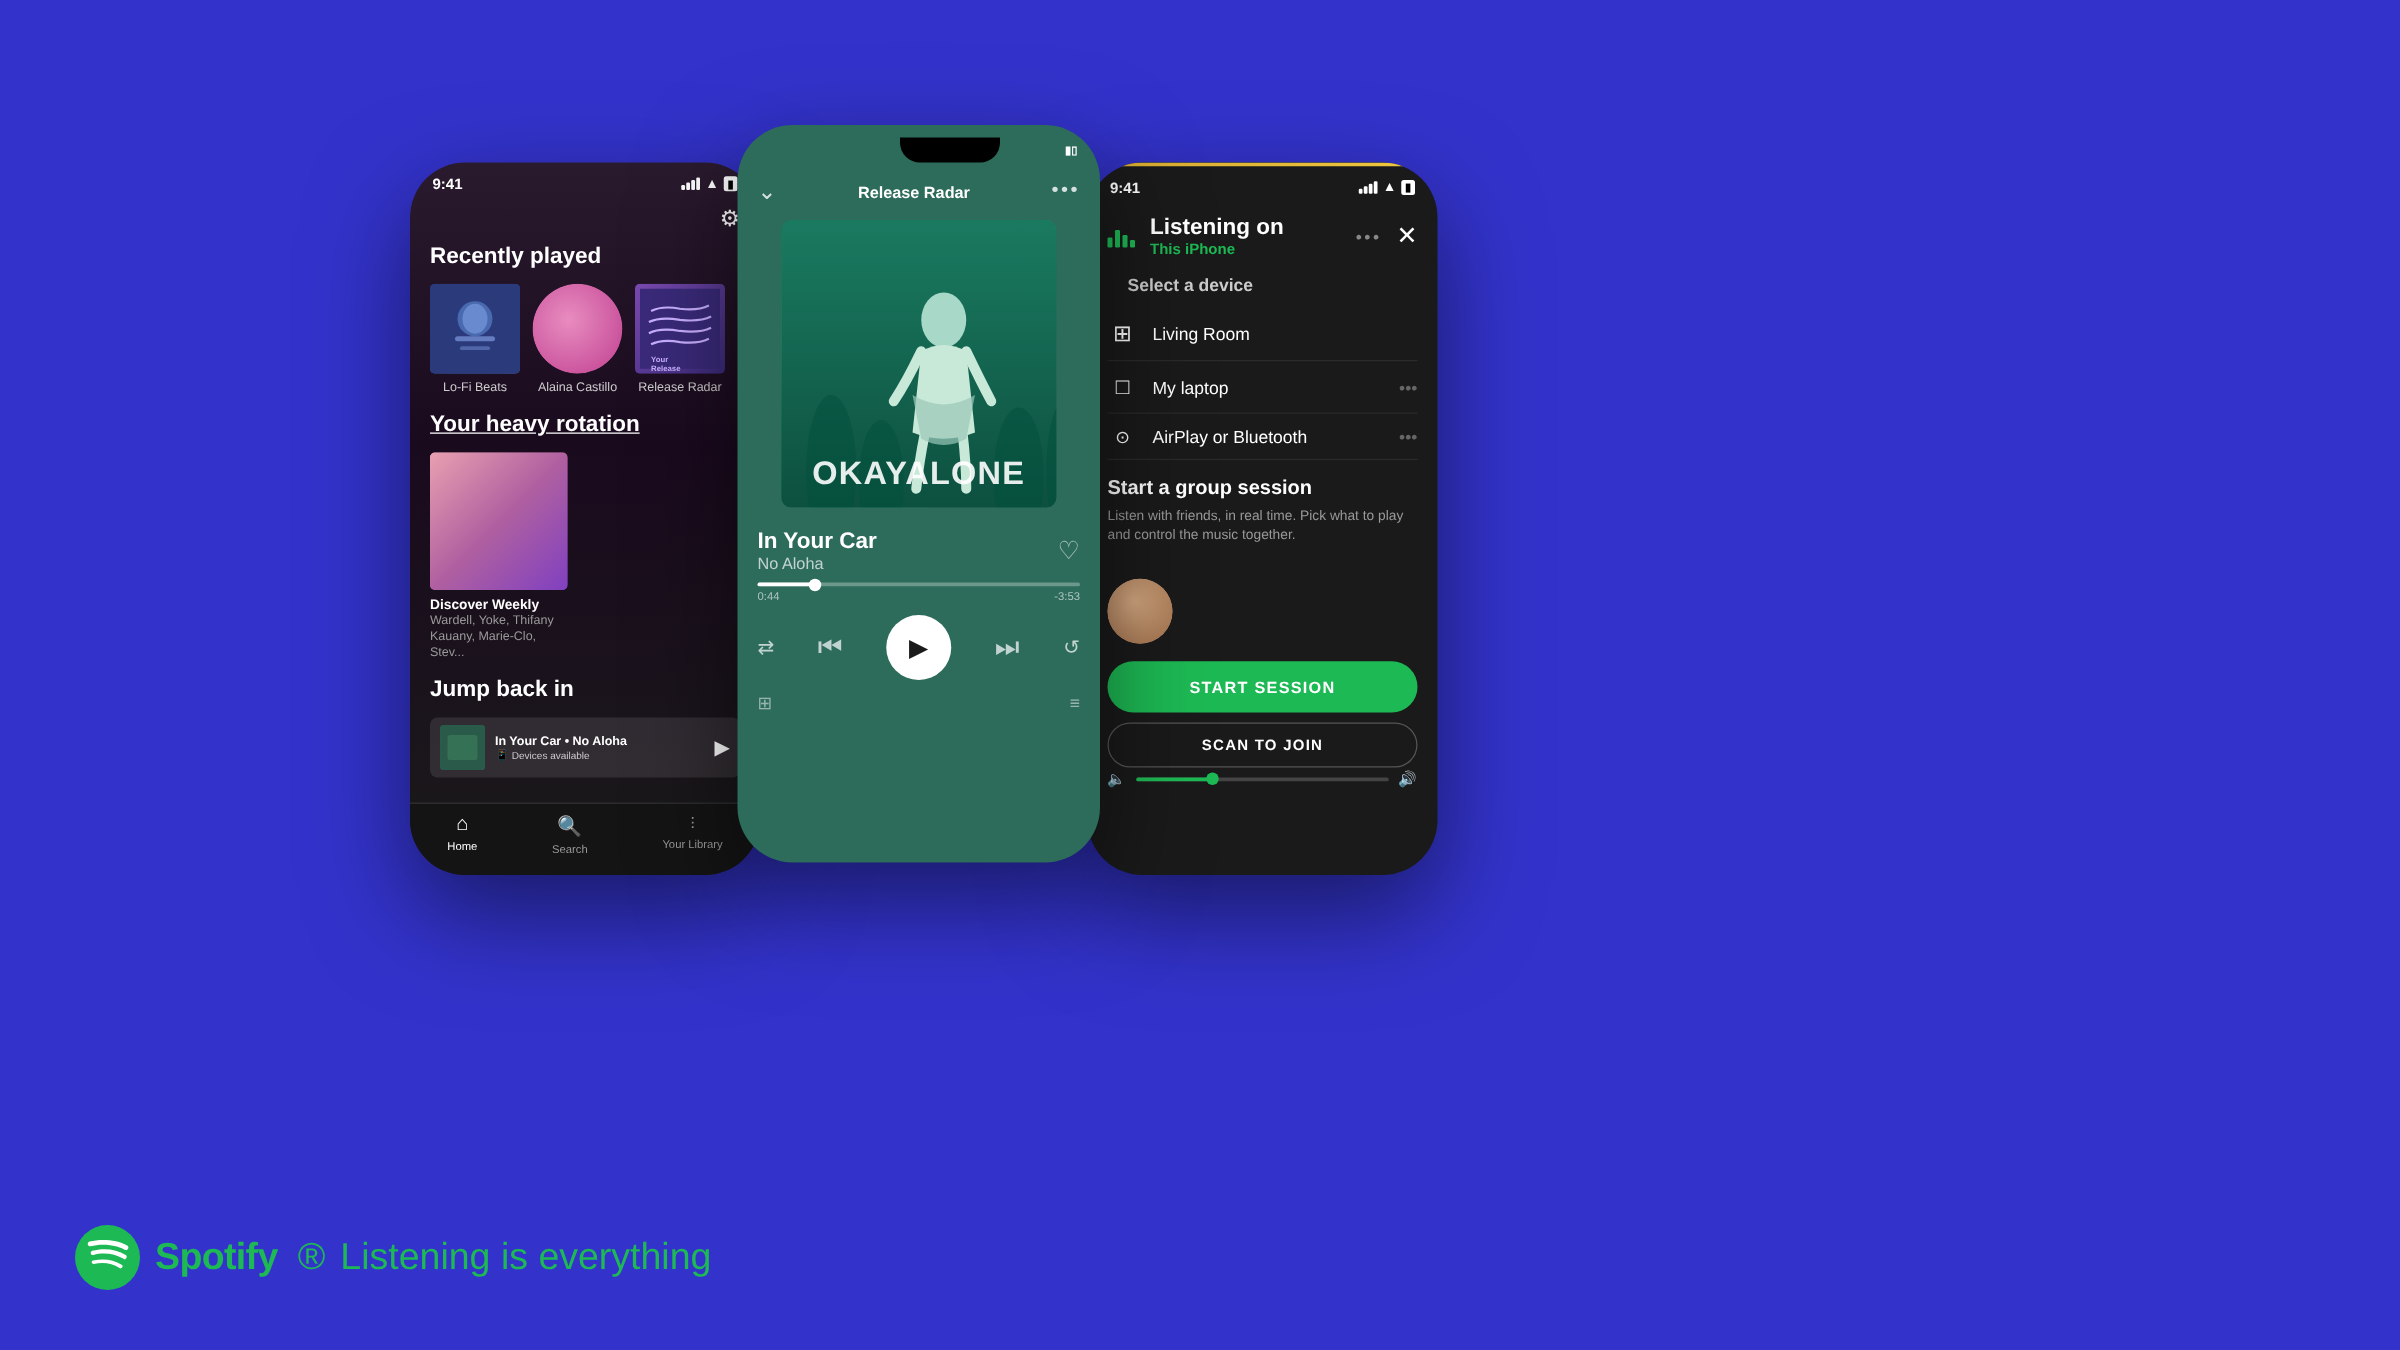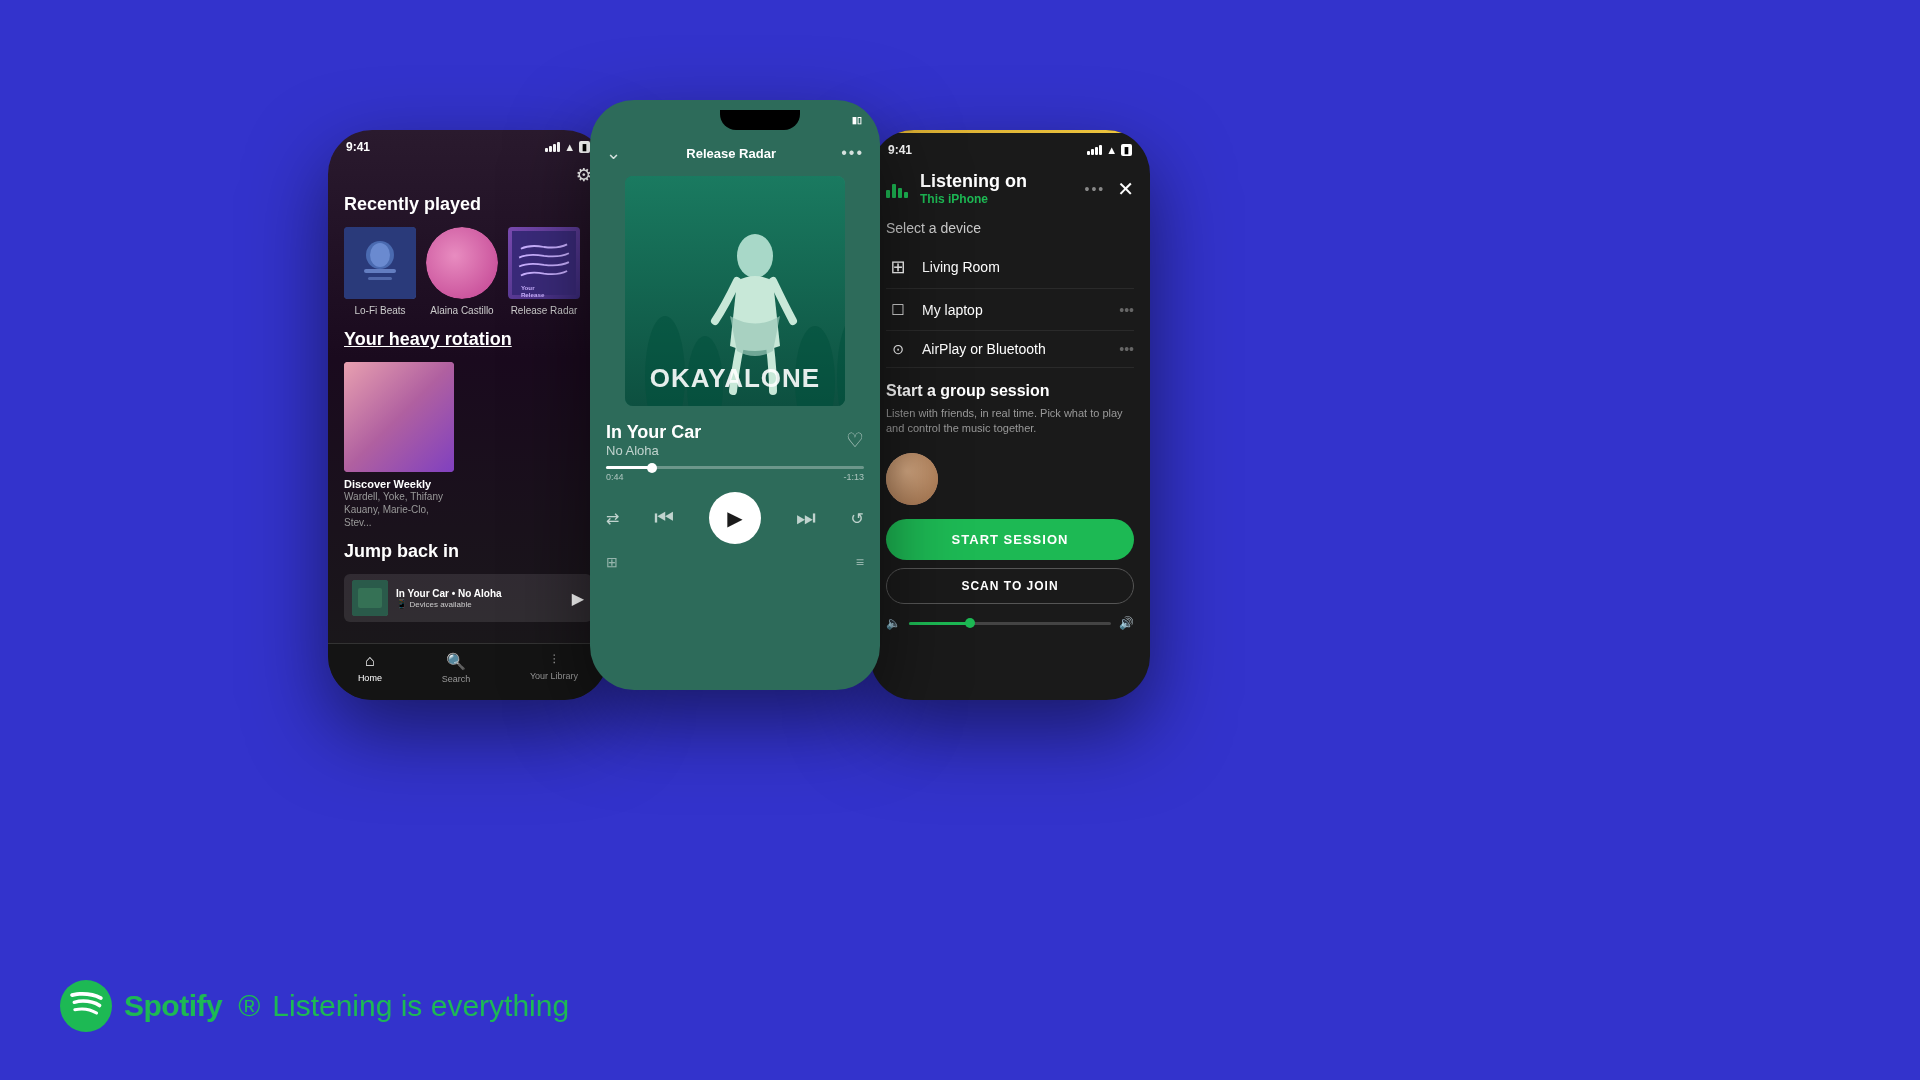--- a/index.html
+++ b/index.html
@@ -415,23 +415,23 @@
       gap: 2px;
     }
     .eq-bar { background: #1DB954; border-radius: 1px; width: 4px; }
     .listening-title-block { flex: 1; margin-left: 10px; }
     .listening-title { font-size: 18px; font-weight: 700; color: #fff; }
     .listening-subtitle { font-size: 12px; color: #1DB954; font-weight: 600; }
     .listening-close { font-size: 20px; color: #fff; cursor: pointer; }
 
     .select-device-title {
       font-size: 14px;
-      font-weight: 400;
+      font-weight: 700;
       color: #ccc;
-      margin: 8px 0 10px;
+      margin: 8px 16px 10px;
     }
 
     .device-item {
       display: flex;
       align-items: center;
       padding: 10px 0;
       border-bottom: 1px solid #2a2a2a;
     }
     .device-icon { font-size: 18px; color: #fff; margin-right: 12px; width: 24px; text-align: center; }
     .device-name { font-size: 14px; color: #fff; flex: 1; font-weight: 500; }
@@ -443,21 +443,21 @@
     .group-title {
       font-size: 16px;
       font-weight: 700;
       color: #fff;
       margin-bottom: 6px;
     }
     .group-desc {
       font-size: 11px;
       color: #999;
       line-height: 1.4;
-      margin-bottom: 16px;
+      margin-bottom: 26px;
     }
     .session-avatar {
       width: 52px;
       height: 52px;
       border-radius: 50%;
       background: radial-gradient(circle at 40% 35%, #e0c0a0, #c08060);
       margin-bottom: 14px;
       overflow: hidden;
       position: relative;
     }
@@ -720,21 +720,21 @@
       <span class="heart-btn">♡</span>
     </div>
 
     <div class="progress-area">
       <div class="progress-bar">
         <div class="progress-fill"></div>
         <div class="progress-dot"></div>
       </div>
       <div class="progress-times">
         <span>0:44</span>
-        <span>-1:13</span>
+        <span>-3:53</span>
       </div>
     </div>
 
     <div class="player-controls">
       <span class="ctrl-btn">⇄</span>
       <span class="ctrl-btn" style="font-size:22px">⏮</span>
       <div class="play-btn">▶</div>
       <span class="ctrl-btn" style="font-size:22px">⏭</span>
       <span class="ctrl-btn">↺</span>
     </div>

